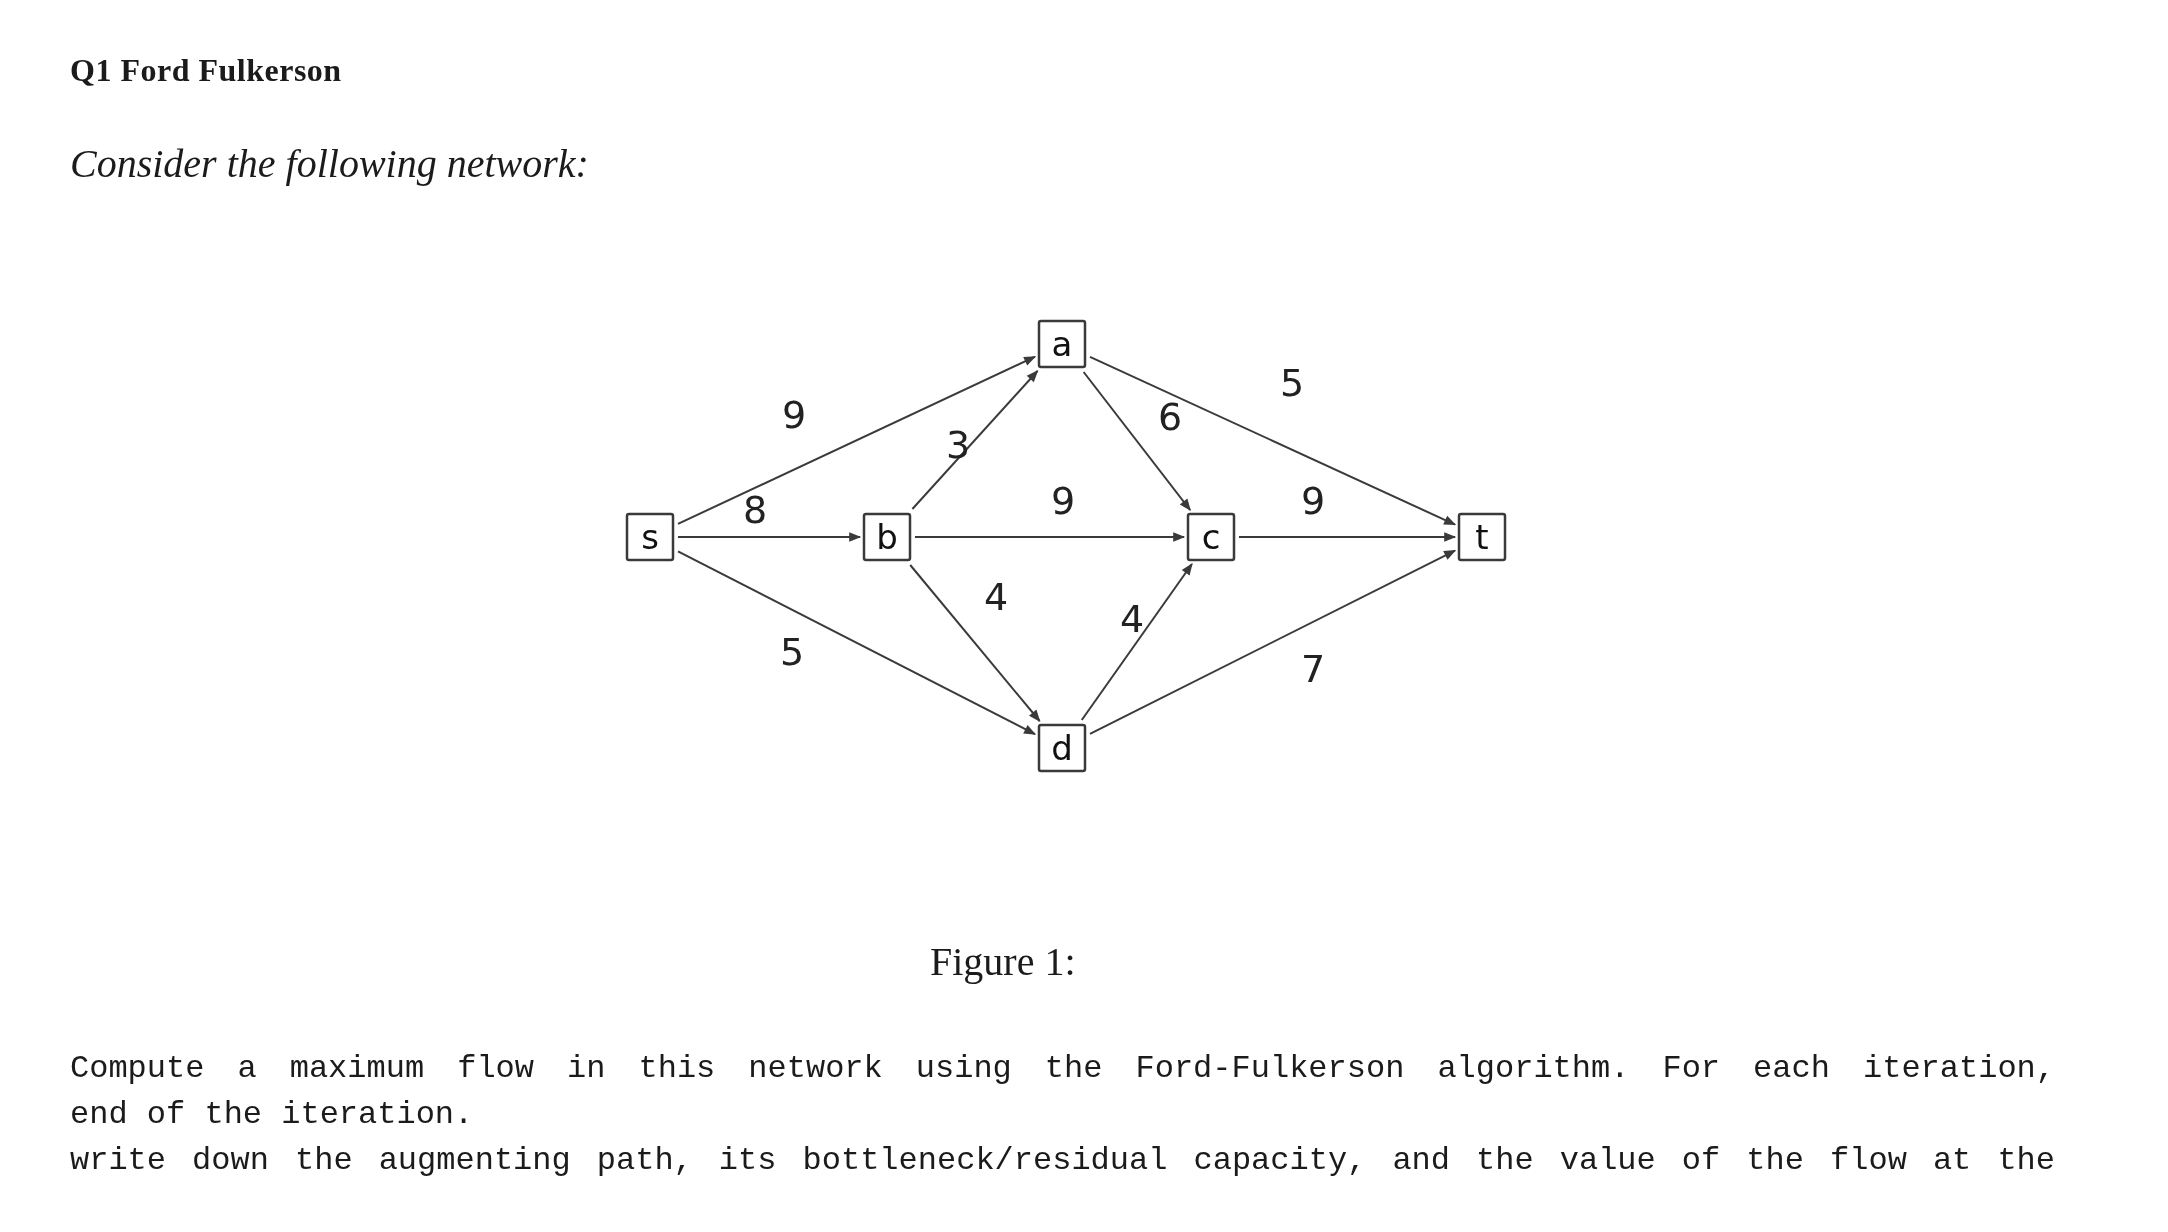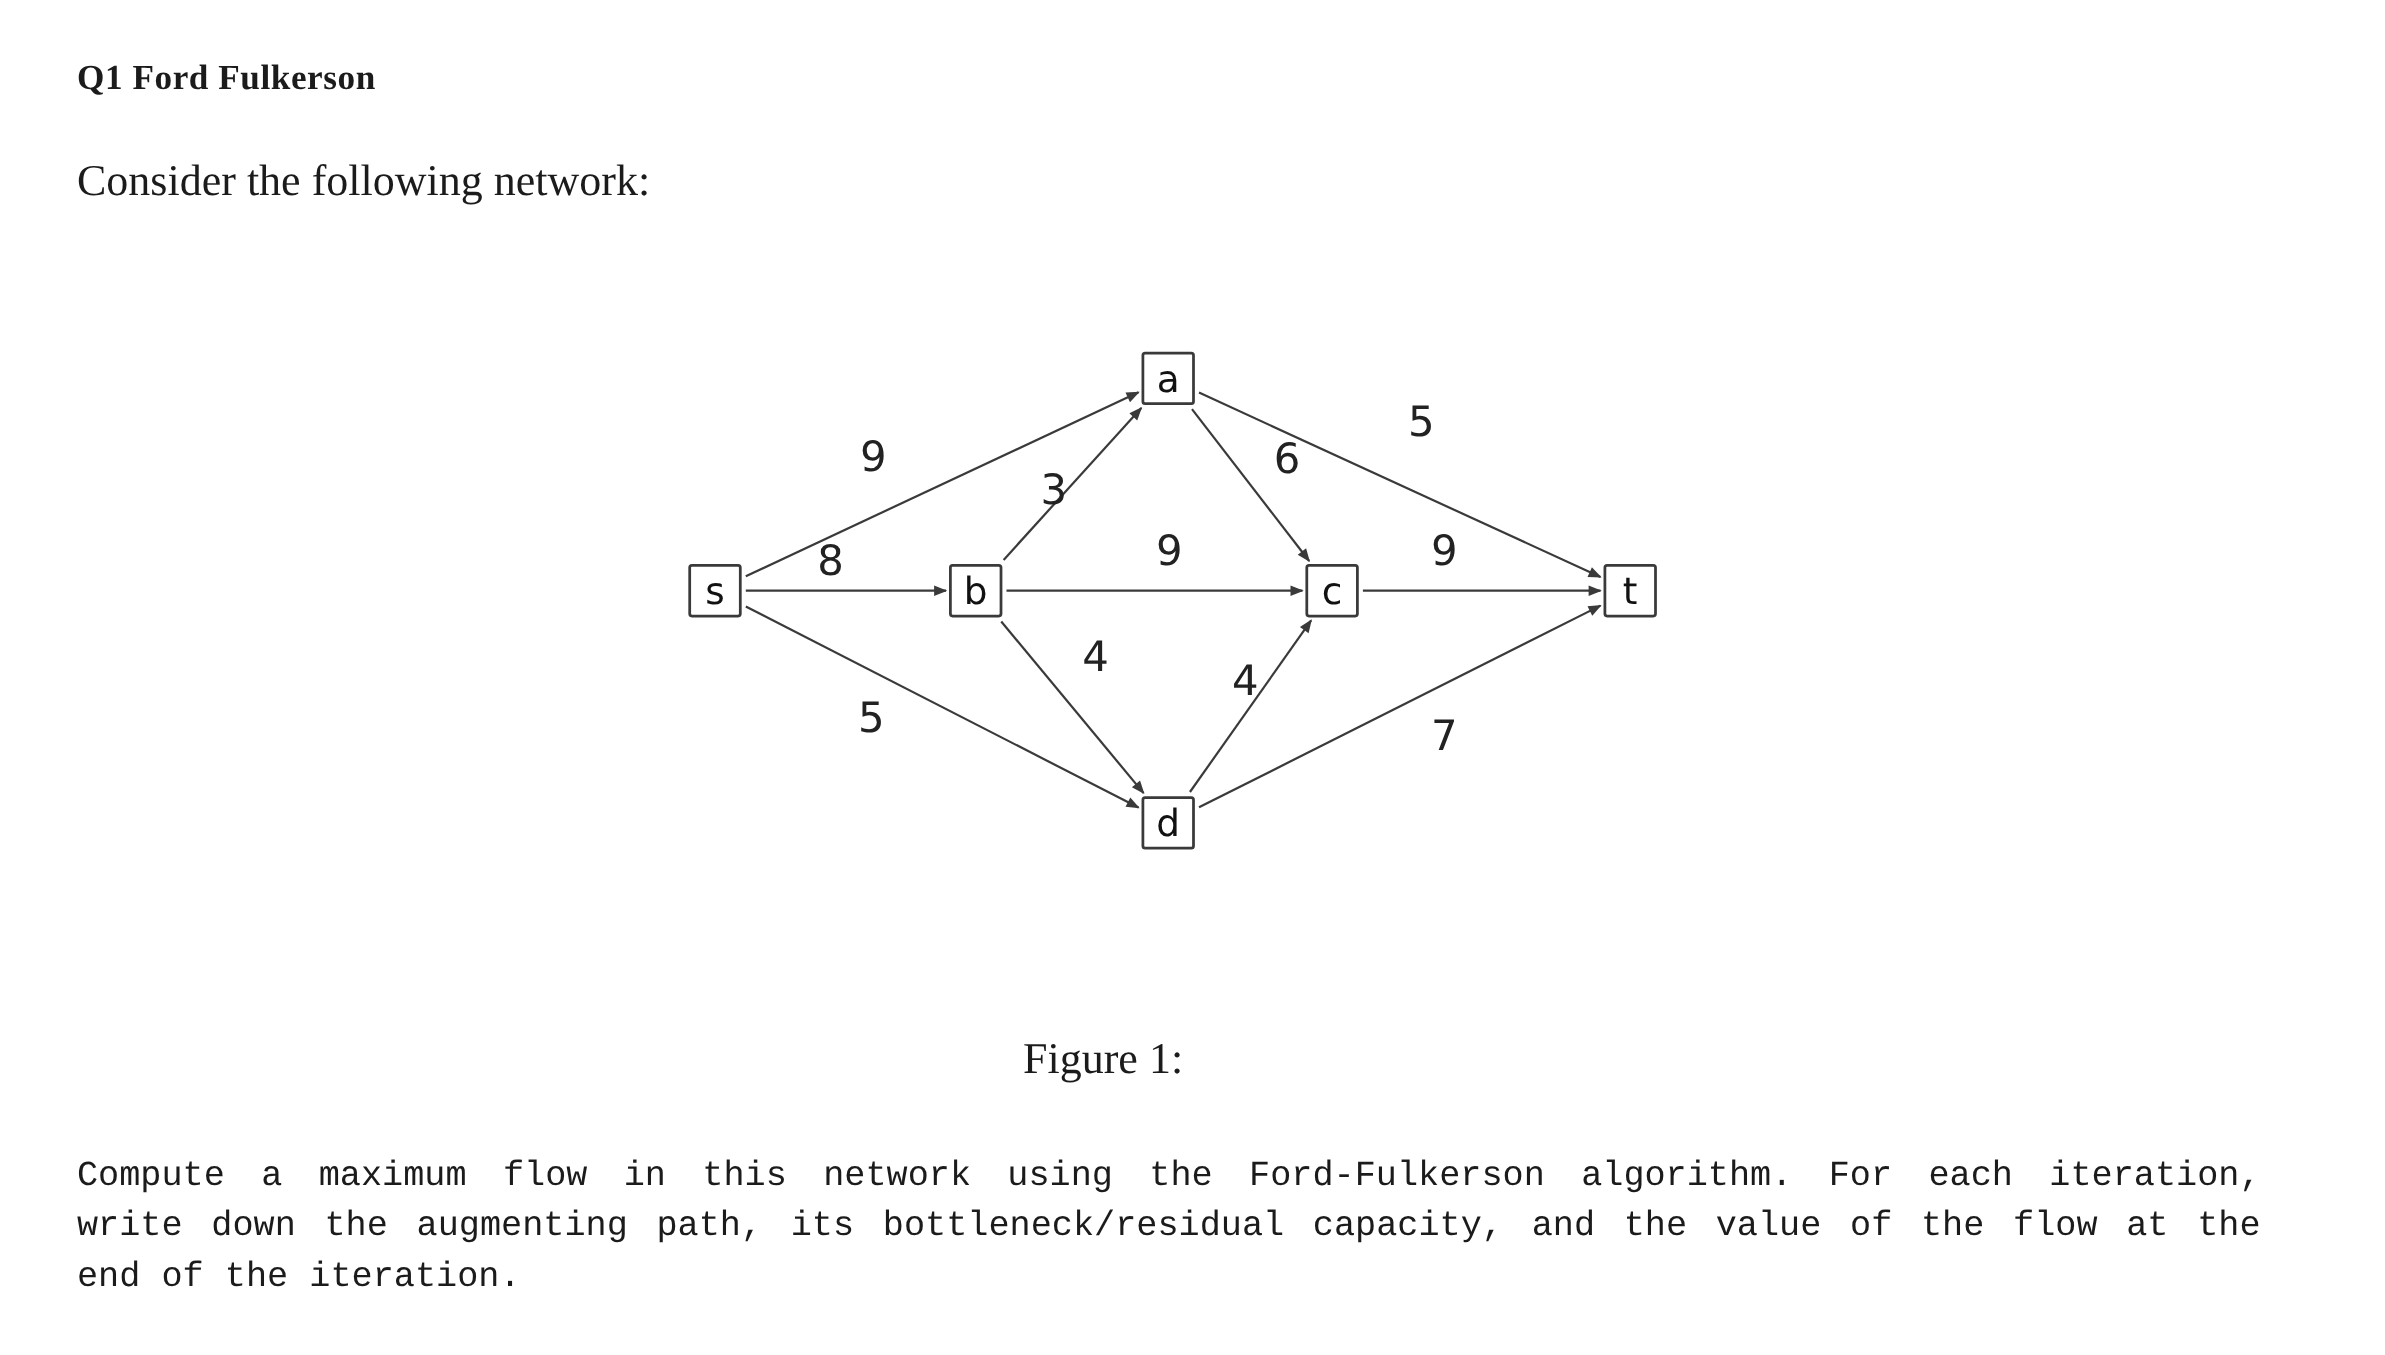--- a/index.html
+++ b/index.html
@@ -18,20 +18,21 @@
     top: 52px;
     font-size: 32px;
     font-weight: bold;
     letter-spacing: 0.5px;
   }
   .intro {
     position: absolute;
     left: 70px;
     top: 140px;
     font-size: 40px;
+    font-style: italic;
   }
   .figure-svg {
     position: absolute;
     left: 0;
     top: 290px;
   }
   .edge {
     stroke: var(--line-color, #3a3a3a);
     stroke-width: 2;
     fill: none;
@@ -125,17 +126,17 @@
         <text x="1062" y="470" class="node-label" text-anchor="middle">d</text>
         <rect x="1459" y="224" width="46" height="46" rx="2" class="node-box"></rect>
         <text x="1482" y="259" class="node-label" text-anchor="middle">t</text>
       </g>
   </svg>
 
   <p class="caption">Figure 1:</p>
 
   <div class="question">
     <div class="line justified">Compute a maximum flow in this network using the Ford-Fulkerson algorithm. For each iteration,</div>
+    <div class="line">end of the iteration.</div>
     <div class="line justified">write down the augmenting path, its bottleneck/residual capacity, and the value of the flow at the</div>
-    <div class="line">end of the iteration.</div>
   </div>
 
 </div>
 
 </body></html>

